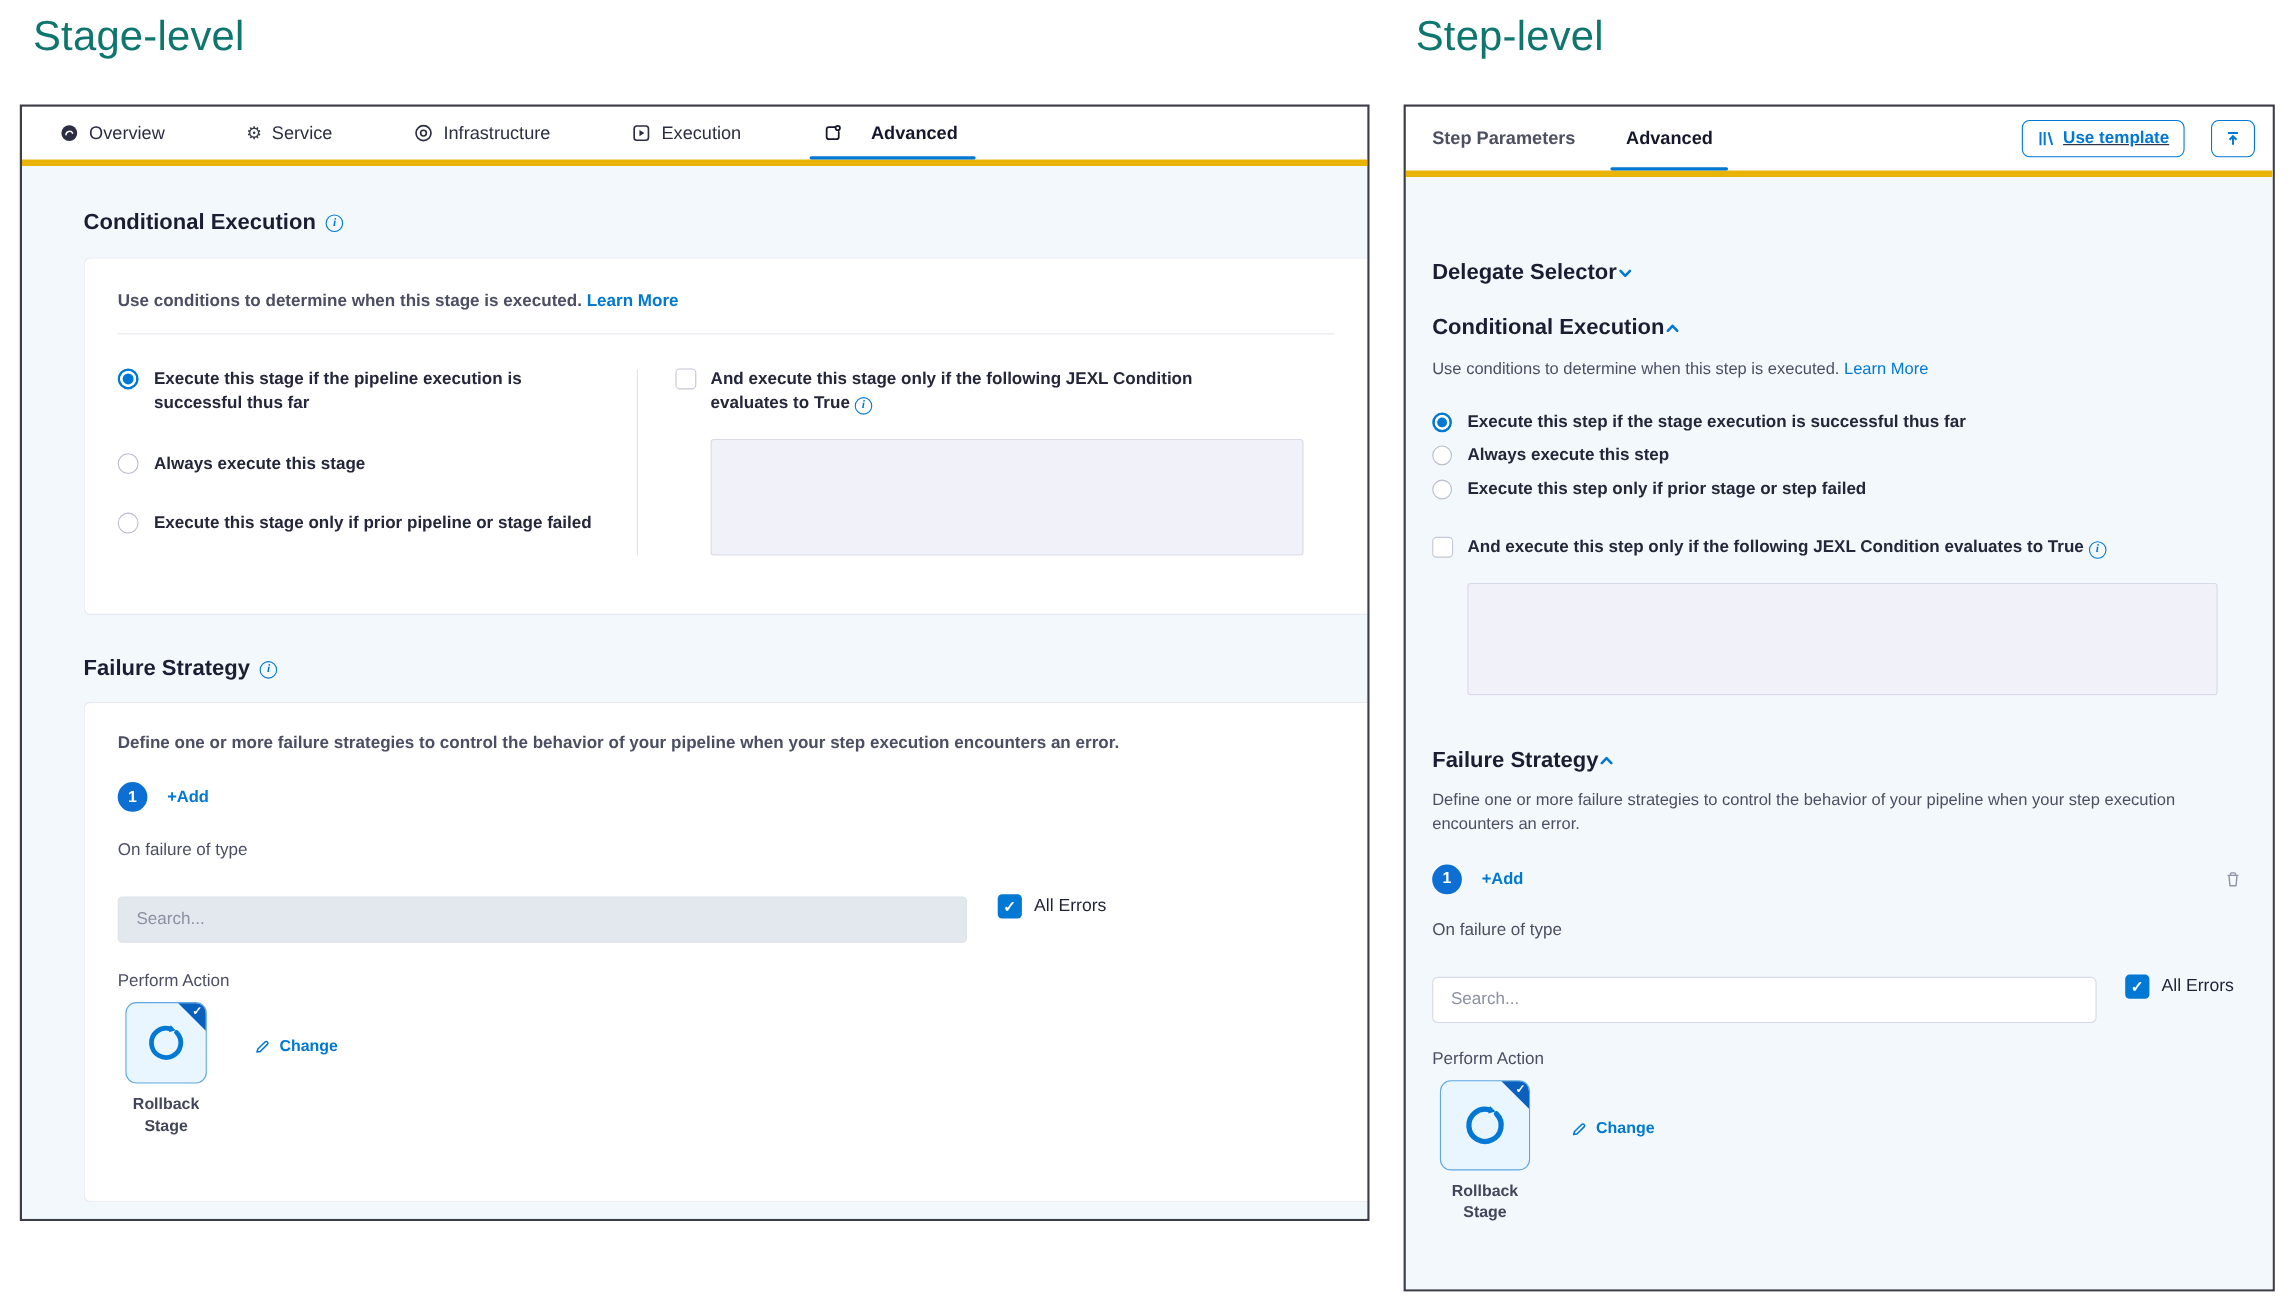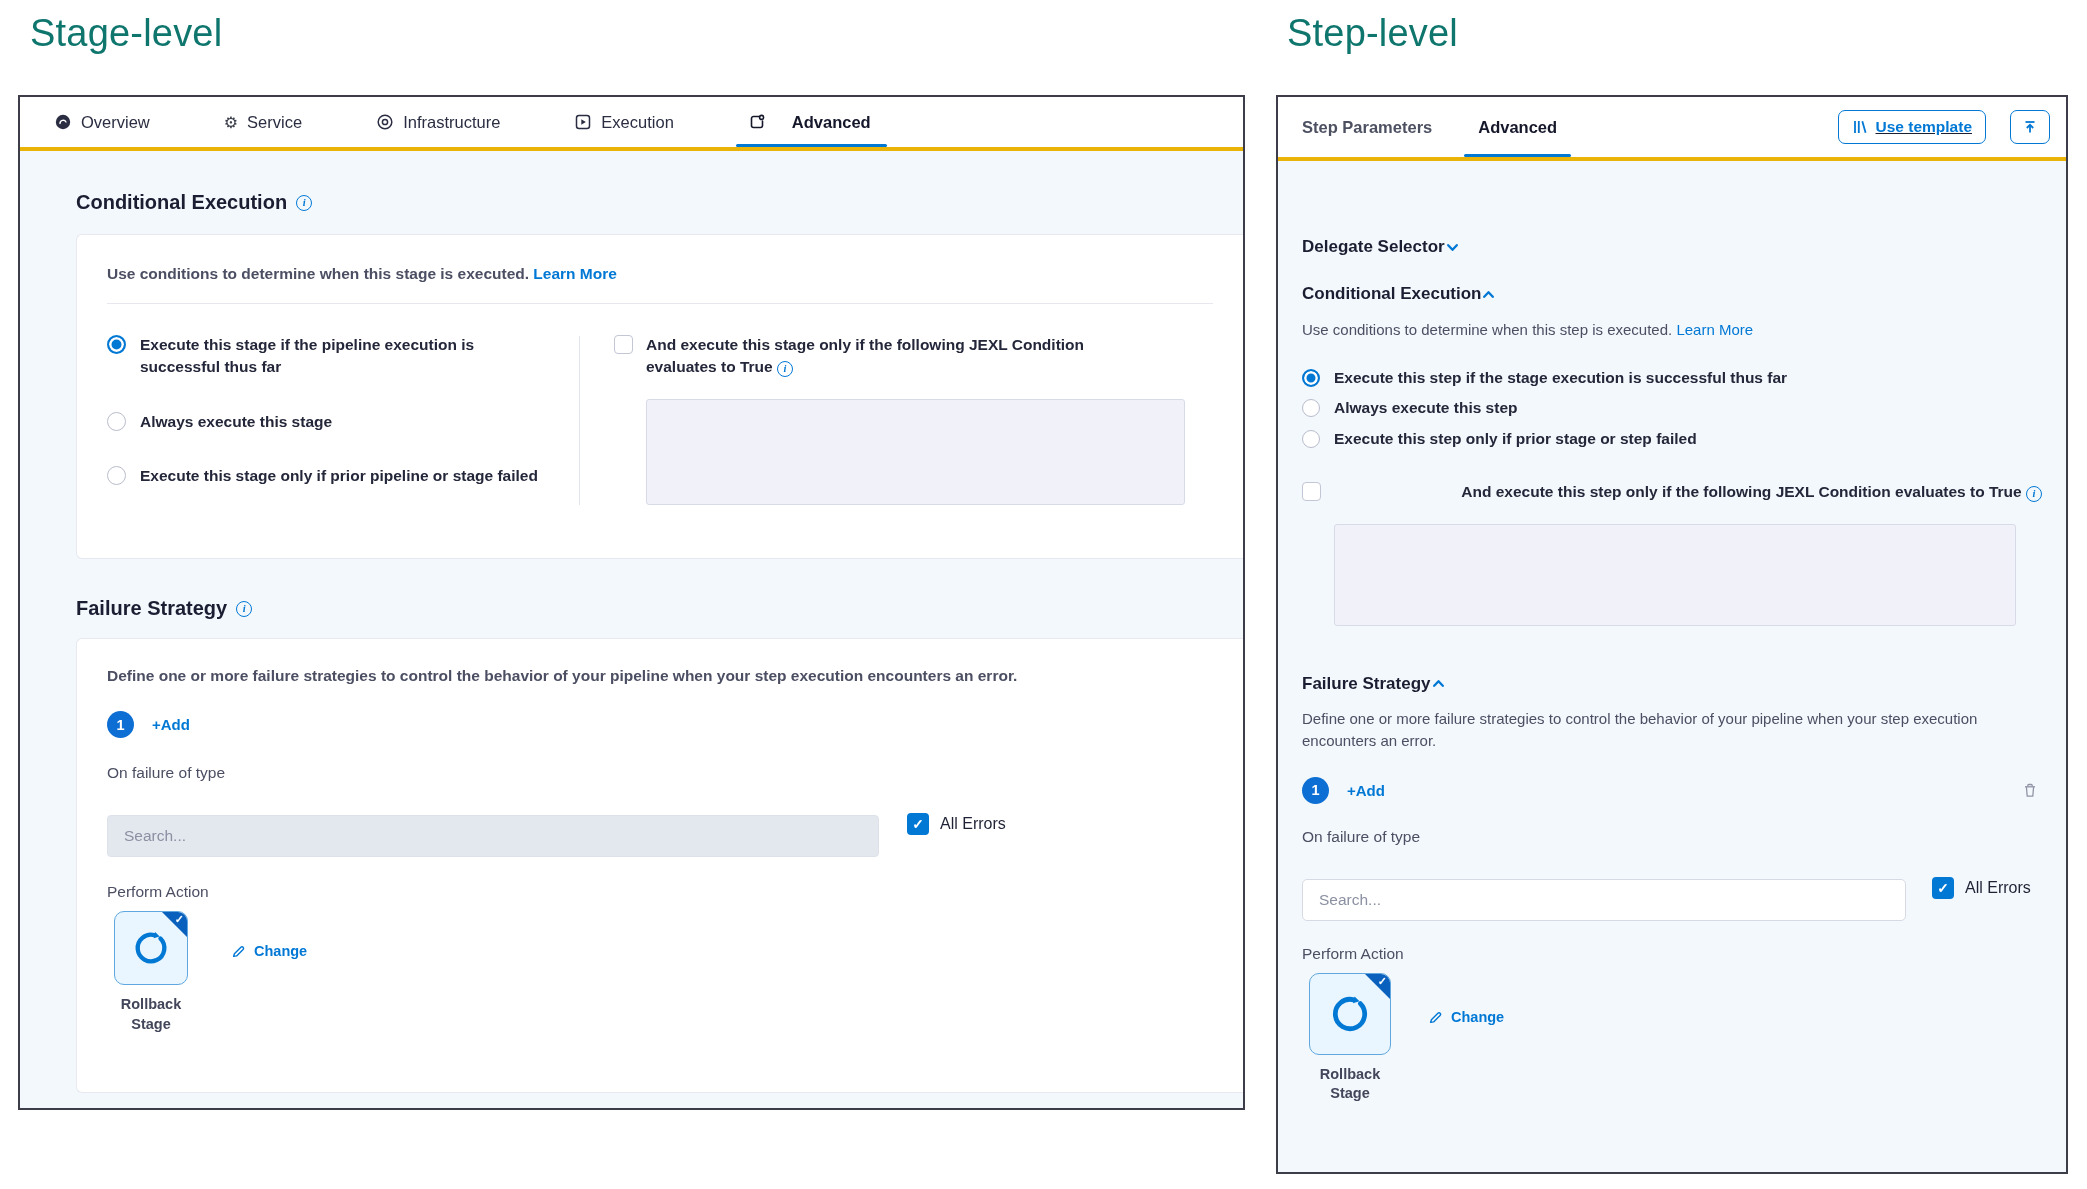--- a/index.html
+++ b/index.html
@@ -9,21 +9,21 @@
 
   .big-heading { position:absolute; top:12px; font-size:38px; font-weight:400; color:#0f766e; letter-spacing:.2px; }
   #heading-left { left:30px; }
   #heading-right { left:1287px; }
 
   .panel { position:absolute; top:95px; background:#fff; border:2px solid #3c3d49; overflow:hidden; }
   #stage-panel { left:18px;  width:1227px; height:1015px; }
   #step-panel  { left:1276px; width:792px;  height:1079px; }
 
   
-  .tabbar { display:flex; align-items:center; background:#fff; border-bottom:4px solid #eab308; }
+  .tabbar { display:flex; align-items:center; background:#fff; border-bottom:6px solid #eab308; }
   #stage-panel .tabbar { height:54px; padding-left:34px; gap:74px; }
   #step-panel  .tabbar { height:64px; padding:0 16px 0 24px; }
   .tab { position:relative; display:flex; align-items:center; gap:9px; height:100%;
          font-size:16.5px; color:#2b2e42; cursor:pointer; white-space:nowrap; }
   .tab .tab-ic { display:flex; align-items:center; }
   .tab.active { font-weight:700; color:#15172b;gap:26px; }
   .tab.active::after { content:""; position:absolute; bottom:0; left:-12px; right:-16px; height:3px;
                        background:#0278d5; border-radius:2px; }
   #step-panel .tab { font-weight:600; color:#4d5061; }
   #step-panel .tab.active { font-weight:700; color:#15172b; }
@@ -92,30 +92,30 @@
           border:1px solid #5fa7de; border-radius:10px; display:flex; align-items:center;
           justify-content:center; overflow:hidden; cursor:pointer; }
   .tile-corner { position:absolute; top:-1px; right:-1px; width:0; height:0;
                  border-top:27px solid #0a60bd; border-left:27px solid transparent; }
   .tile-check { position:absolute; top:1px; right:3px; color:#fff; font-size:11px; font-weight:700; }
   .tile-label { margin-top:10px; font-size:14.5px; font-weight:600; color:#43465a; line-height:1.35; }
   .change-link { display:flex; align-items:flex-end; gap:8px; color:#0278d5; font-size:14.5px;
                  font-weight:700; margin-left:36px; margin-top:28px; cursor:pointer; height:20px; }
 
   
-  .collapse-row { display:flex; align-items:center; gap:0; font-size:17px; font-weight:700;
+  .collapse-row { display:flex; align-items:center; gap:0; font-size:20px; font-weight:700;
                   color:#1b1d32; cursor:pointer; }
   #step-delegate { margin-bottom:27px; }
   #step-ce-title { margin-bottom:15px; }
   .desc-sm { font-size:15px; color:#4c4f63; line-height:1.5; }
   .radios2 { margin-top:27px; display:flex; flex-direction:column; gap:12px; }
   .radios2 .radio { width:18px; height:18px; margin-top:0; }
   .radios2 .radio-row { align-items:center; }
   .radios2 .radio-label { line-height:1.2; }
-  #step-jexl-row { margin-top:33px;justify-content:space-between; }
+  #step-jexl-row { margin-top:33px; }
   #step-jexl-area { margin:20px 0 0 32px; width:calc(100% - 58px); height:102px; }
   #step-fs-title { margin-top:48px; }
   #step-fs-desc { margin-top:14px; width:97%; }
   #step-badge-row { margin-top:24px; }
   .trash-btn { margin-left:auto; margin-right:4px; cursor:pointer; display:flex; }
   #step-panel .field-label { margin-top:24px; }
   #step-panel .input-row { margin-top:9px; }
   .allerrors2 { margin-left:26px; }
   #step-perform-label { margin-top:28px; }
   #step-panel .tile { width:82px; height:82px; }

